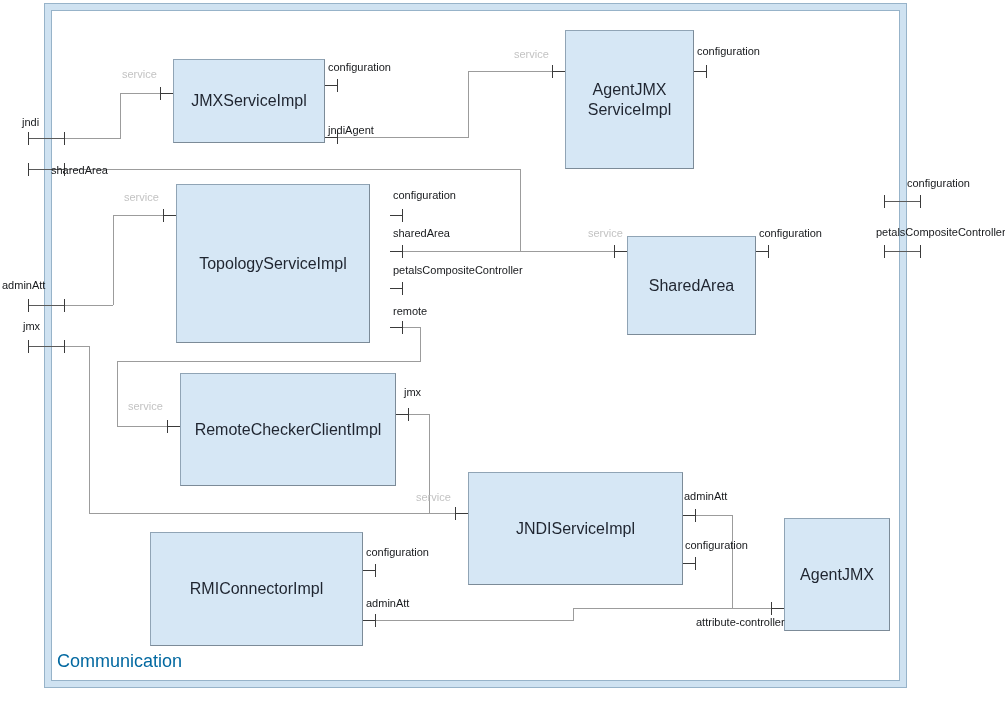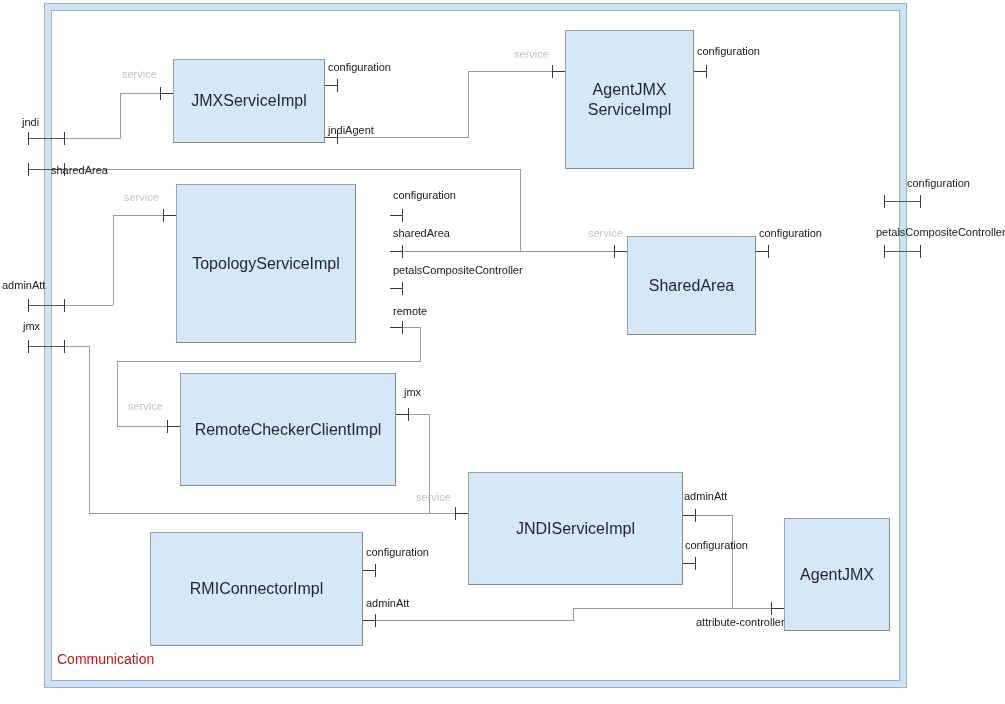--- a/index.html
+++ b/index.html
@@ -34,21 +34,21 @@
   .pl,.pr{width:13px;}
   .pl::before{content:"";position:absolute;left:0;top:-6px;width:1px;height:13px;background:#3a3a3a;}
   .pr::after{content:"";position:absolute;right:0;top:-6px;width:1px;height:13px;background:#3a3a3a;}
   .fp{width:37px;background:#5a5a5a;}
   .fp::before,.fp::after{content:"";position:absolute;top:-6px;width:1px;height:13px;background:#3a3a3a;}
   .fp::before{left:0;}
   .fp::after{right:0;}
   
   .plabel{position:absolute;font-size:11px;color:#17191c;white-space:nowrap;}
   .gray{color:#c3c3c3;}
-  .composite-label{position:absolute;left:57px;top:651px;font-size:14px;color:#b91c1c;text-align:right;}
+  .composite-label{position:absolute;left:57px;top:651px;font-size:18px;color:#0369a1;text-align:right;}
 </style>
 </head>
 <body>
 
 <div class="frame">
   <div class="frame-inner"></div>
 </div>
 
 <div class="wire" style="left:65px;top:138px;width:55px;height:1px"></div>
 <div class="wire" style="left:120px;top:93px;width:1px;height:46px"></div>
@@ -86,21 +86,21 @@
 <div class="wire" style="left:376px;top:620px;width:197px;height:1px"></div>
 <div class="wire" style="left:573px;top:608px;width:1px;height:13px"></div>
 <div class="wire" style="left:573px;top:608px;width:159px;height:1px"></div>
 
 <div class="comp" style="left:173px;top:59px;width:152px;height:84px">
   <span class="comp-label">JMXServiceImpl</span>
 </div>
 <div class="comp" style="left:565px;top:30px;width:129px;height:139px">
   <span class="comp-label">AgentJMX ServiceImpl</span>
 </div>
-<div class="comp" style="left:176px;top:184px;width:180px;height:159px">
+<div class="comp" style="left:176px;top:184px;width:194px;height:159px">
   <span class="comp-label">TopologyServiceImpl</span>
 </div>
 <div class="comp" style="left:627px;top:236px;width:129px;height:99px">
   <span class="comp-label">SharedArea</span>
 </div>
 <div class="comp" style="left:180px;top:373px;width:216px;height:113px">
   <span class="comp-label">RemoteCheckerClientImpl</span>
 </div>
 <div class="comp" style="left:468px;top:472px;width:215px;height:113px">
   <span class="comp-label">JNDIServiceImpl</span>

